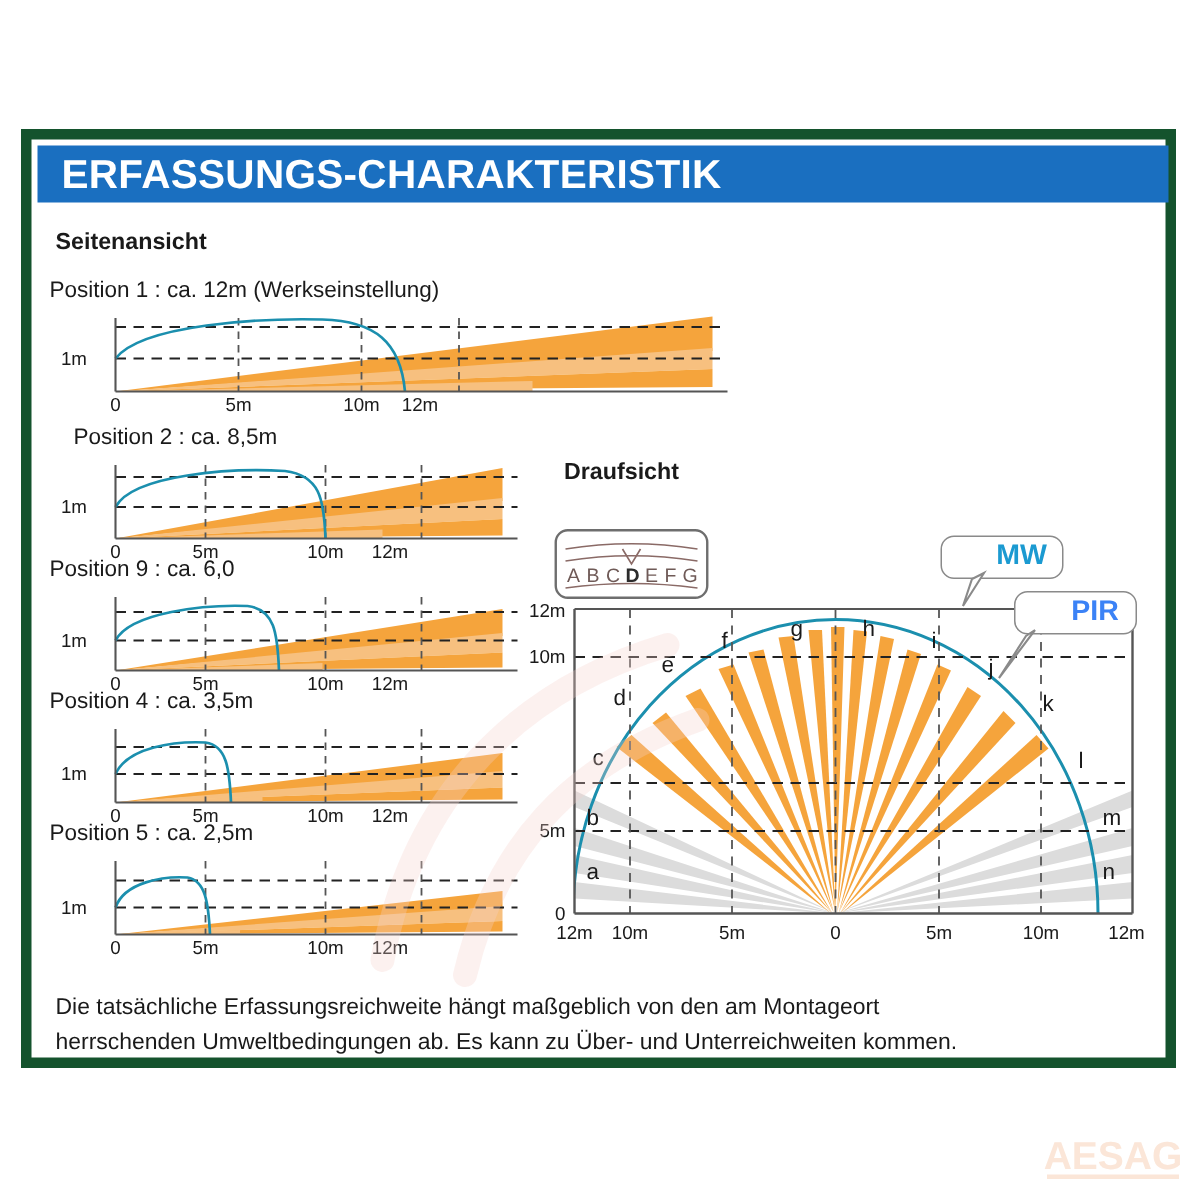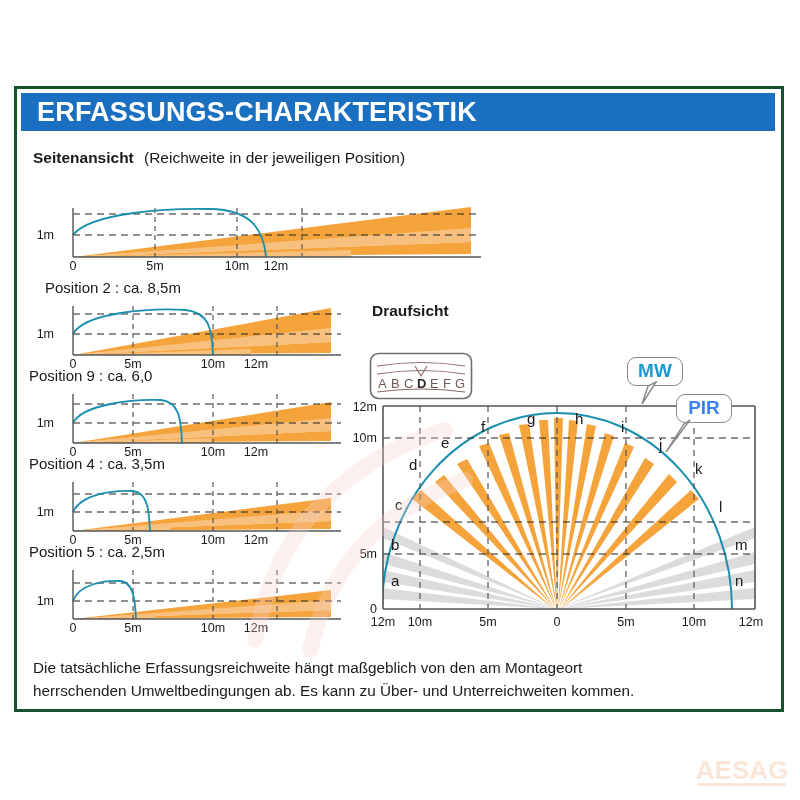--- a/index.html
+++ b/index.html
@@ -1,21 +1,21 @@
 <!DOCTYPE html>
 <html><head>
 <meta charset="utf-8">
 <style>
   html,body{margin:0;padding:0;background:#ffffff;}
   body{width:800px;height:800px;position:relative;
        font-family:"Liberation Sans",sans-serif;color:#1a1a1a;overflow:hidden;}
 
   
   #frame{position:absolute;left:14px;top:86px;width:770px;height:626px;
-         border:3px solid #14532d;background:#fff;box-sizing:border-box;}
+         border:7px solid #14532d;background:#fff;box-sizing:border-box;}
 
   #header-bar{position:absolute;left:4px;top:4px;width:754px;height:38px;
               background:#1a6fc0;box-sizing:border-box;}
   #header-title{position:absolute;left:16px;top:4px;color:#fff;
                 font-size:27px;font-weight:bold;letter-spacing:.2px;
                 font-family:"Liberation Sans",sans-serif;}
 
   
   .txt{position:absolute;white-space:nowrap;}
   .sec-head{font-size:15.5px;font-weight:bold;}
@@ -30,21 +30,21 @@
 
   
   #topview{position:absolute;left:347px;top:402px;width:420px;height:215px;}
   #topview svg{display:block;overflow:visible;}
   .zlet{font-size:15px;font-family:"Liberation Sans",sans-serif;fill:#1a1a1a;}
   .tvlab{font-size:12.5px;font-family:"Liberation Sans",sans-serif;fill:#1a1a1a;}
 
   
   .callout{position:absolute;border:1.6px solid #8a8a8a;border-radius:9px;
            background:#fff;font-size:19px;font-weight:bold;text-align:center;
-           line-height:26px;height:27px;}
+           line-height:26px;height:27px;padding-left:26px;}
   #callout-mw{left:627px;top:357px;width:54px;color:#1b9ad1;}
   #callout-pir{left:676px;top:394px;width:54px;color:#3b82f6;}
 
   
   #sensor-inset{position:absolute;left:369px;top:352px;width:104px;height:48px;}
 
   
   .wm{position:absolute;pointer-events:none;}
   #wm-big{left:395px;top:330px;width:300px;height:220px;opacity:.30;}
   #wm-red{left:215px;top:400px;width:280px;height:260px;opacity:.30;}
@@ -61,22 +61,22 @@
   <text x="150" y="130" font-size="120" fill="#f0ded9" font-family="Liberation Sans, sans-serif" text-anchor="middle">G</text>
 </svg>
 
 <div id="frame">
 
   <div id="header-bar">
     <div id="header-title">ERFASSUNGS-CHARAKTERISTIK</div>
   </div>
 
   <div class="txt sec-head" style="left:16px;top:60px;">Seitenansicht</div>
-  <div class="txt sec-sub" style="left:127px;top:60px;">(Reichweite in der jeweiligen Position)</div>
-
+
+  <div class="txt pos-label" style="left:12px;top:92px;">Position 1 : ca. 12m (Werkseinstellung)</div>
   <div class="chart" style="left:34px;top:113px;">
     <svg width="440" height="65" viewBox="0 0 440 65">
 
       <g>
         <polygon points="22,55 420,5 420,28" fill="#F5A43C"></polygon>
         <polygon points="22,55 420,26 420,40" fill="#F7C07F"></polygon>
         <polygon points="22,55 420,40 420,52" fill="#F5A43C"></polygon>
         <polygon points="22,55 300,48 300,55" fill="#F7C07F"></polygon>
       </g>
 

